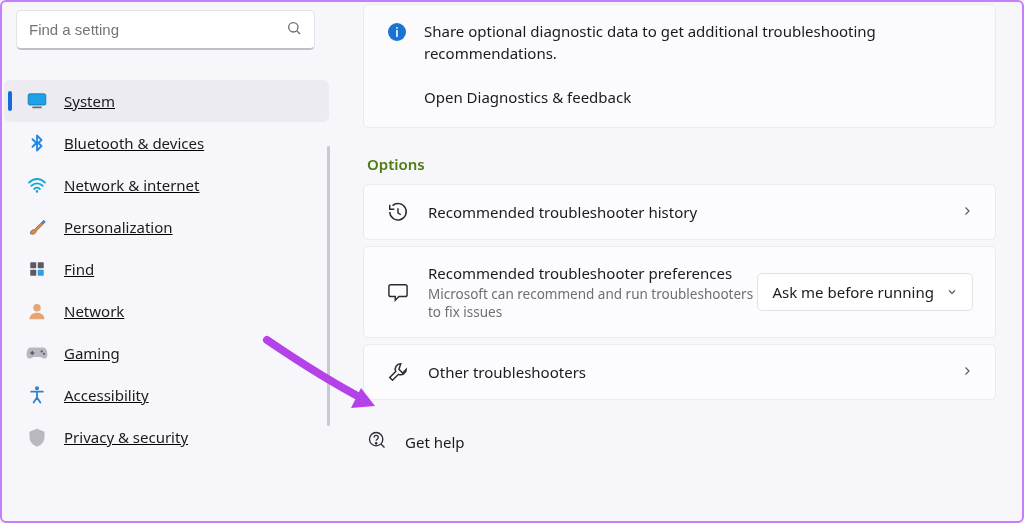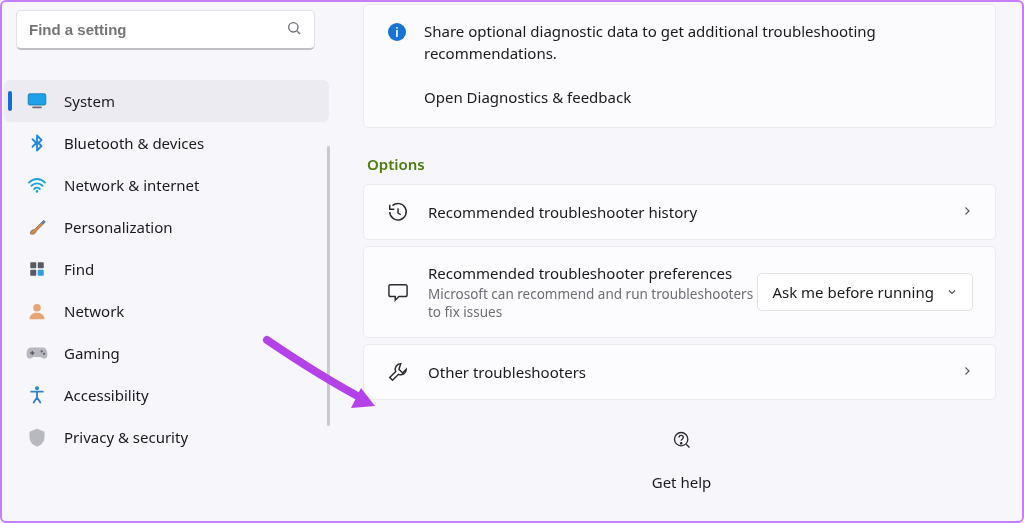--- a/index.html
+++ b/index.html
@@ -34,28 +34,28 @@
     border-radius: 5px;
     padding: 0 12px;
   }
   .search input {
     flex: 1;
     border: none;
     outline: none;
     font-size: 15px;
     color: #6c6c75;
     background: transparent;
-    font-weight: bold;
   }
   .search .mag { color: #6c6c75; }
 
   .nav {
     list-style: none;
     padding: 20px 0 0 2px;
     position: relative;
+    text-decoration: underline;
   }
   .nav-item {
     display: flex;
     align-items: center;
     height: 42px;
     padding-left: 22px;
     border-radius: 6px;
     cursor: pointer;
     position: relative;
   }
@@ -175,21 +175,20 @@
 
   .gethelp {
     display: flex;
     align-items: center;
     gap: 18px;
     margin-top: 30px;
     margin-left: 4px;
     font-size: 15px;
     color: #1b1b1f;
     cursor: pointer;
-    flex-direction: column;
   }
 
   
   .arrow-annot {
     position: absolute;
     pointer-events: none;
     left: 255px;
     top: 330px;
     width: 140px;
     height: 100px;

